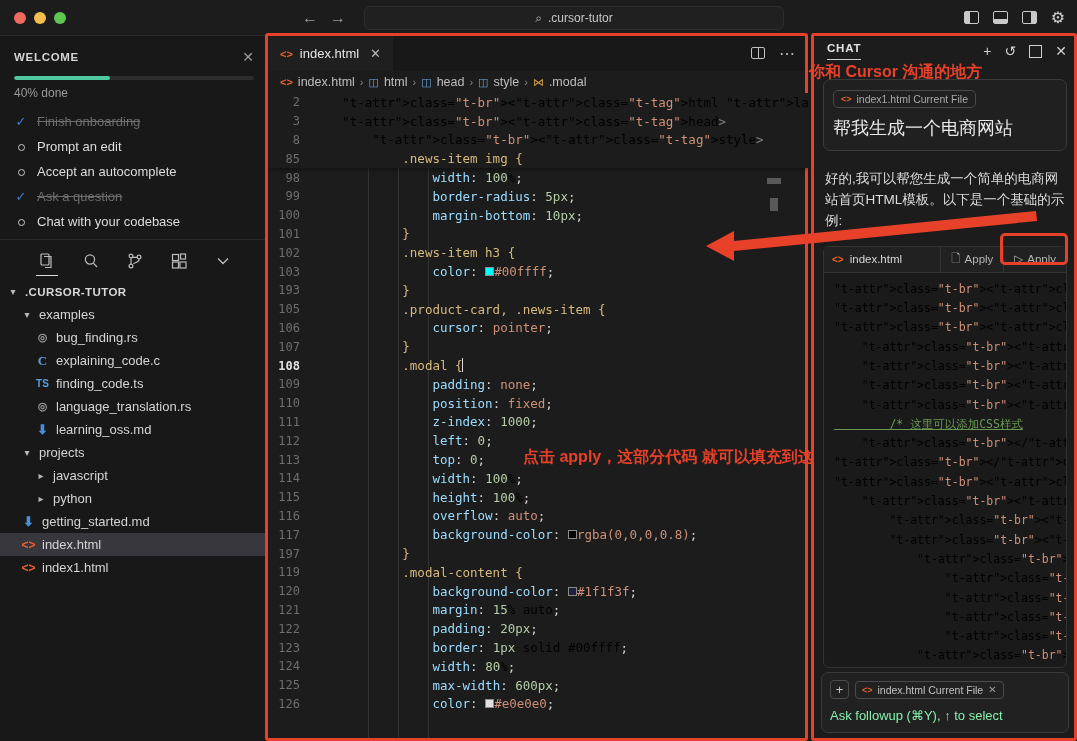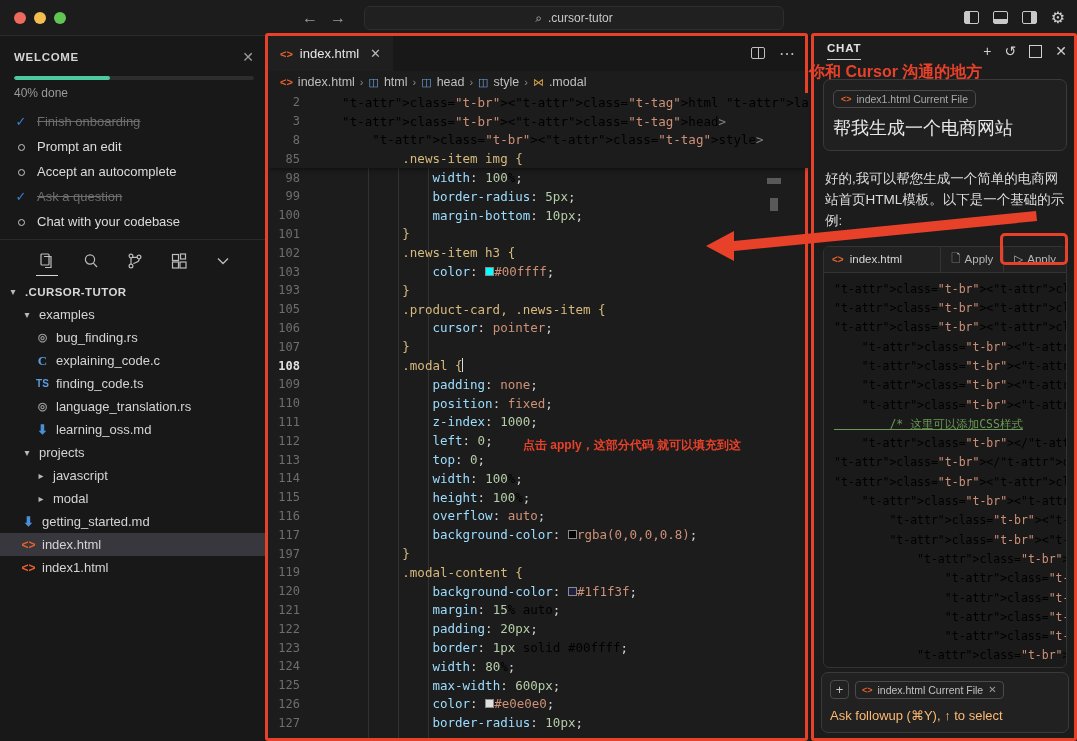--- a/index.html
+++ b/index.html
@@ -166,30 +166,30 @@
   .cb-file .html-ic { color: #e8622c; font-size: 10px; font-weight: bold; }
   .cb-btn { display: flex; align-items: center; gap: 4px; padding: 0 10px; height: 100%; border-left: 1px solid #333; color: #b5b5b5; }
   .cb-body { font-family: "DejaVu Sans Mono", monospace; font-size: 11.5px; line-height: 19.3px; padding: 7px 0 6px 10px; white-space: pre; overflow: hidden; height: 394px; }
 
   .chat-input { position: absolute; left: 8px; right: 8px; bottom: 8px; background: #212121; border: 1px solid #3a3a3a; border-radius: 7px; padding: 7px 8px 9px 8px; }
   .chat-input-row { display: flex; align-items: center; gap: 6px; }
   .plus-btn { width: 19px; height: 19px; border: 1px solid #4a4a4a; border-radius: 4px; color: #c5c5c5; font-size: 13px; display: flex; align-items: center; justify-content: center; }
   .chip2 { display: inline-flex; align-items: center; gap: 5px; border: 1px solid #4a4a4a; border-radius: 4px; padding: 2px 6px; color: #c1c1c1; font-size: 10.5px; }
   .chip2 .html-ic { color: #e8622c; font-size: 9px; font-weight: bold; }
   .chip2 .xx { color: #9a9a9a; font-size: 10px; }
-  .chat-placeholder { margin-top: 9px; color: #fdba74; font-size: 13px; }
+  .chat-placeholder { margin-top: 9px; color: #86efac; font-size: 13px; }
 
   
   .anno { position: absolute; pointer-events: none; }
   .box-editor { left: 265px; top: 33px; width: 543px; height: 708px; border: 3px solid #e8412a; border-radius: 3px; }
   .box-chat { left: 811px; top: 33px; width: 266px; height: 708px; border: 3px solid #e8412a; border-radius: 3px; }
   .box-apply { left: 1000px; top: 233px; width: 68px; height: 32px; border: 3px solid #e8412a; border-radius: 5px; }
   .anno-text { color: #e8412a; font-weight: bold; white-space: nowrap; }
   .anno-chat-label { left: 809px; top: 62px; font-size: 16px; }
-  .anno-apply-label { left: 523px; top: 437px; font-size: 12px; }
+  .anno-apply-label { left: 523px; top: 447px; font-size: 16px; }
   .arrow-svg { left: 700px; top: 205px; }
 </style>
 </head>
 <body>
 
 <div class="app">
 
   <div class="titlebar">
     <div class="traffic">
       <div class="dot red"></div>
@@ -316,21 +316,21 @@
           <div class="trow" style="padding-left: 20px;">
             <span class="chev">▾</span>
             <span class="tname">projects</span>
           </div>
           <div class="trow" style="padding-left: 34px;">
             <span class="chev">▸</span>
             <span class="tname">javascript</span>
           </div>
           <div class="trow" style="padding-left: 34px;">
             <span class="chev">▸</span>
-            <span class="tname">modal</span>
+            <span class="tname">python</span>
           </div>
           <div class="trow" style="padding-left: 20px;">
             <span class="ficon md">⬇</span>
             <span class="tname">getting_started.md</span>
           </div>
           <div class="trow selected" style="padding-left: 20px;">
             <span class="ficon html">&lt;&gt;</span>
             <span class="tname">index.html</span>
           </div>
           <div class="trow" style="padding-left: 20px;">
@@ -402,21 +402,20 @@
           <div class="cline"><span class="lnum">117</span><span class="ctext">                <span class="t-prop">background-color</span><span class="t-punc">: </span><span class="swatch" style="background:rgba(0,0,0,0.8)"></span><span class="t-val">rgba(0,0,0,0.8)</span><span class="t-punc">;</span></span></div>
           <div class="cline"><span class="lnum">197</span><span class="ctext">            <span class="t-curly">}</span></span></div>
           <div class="cline"><span class="lnum">119</span><span class="ctext">            <span class="t-sel">.modal-content</span> <span class="t-curly">{</span></span></div>
           <div class="cline"><span class="lnum">120</span><span class="ctext">                <span class="t-prop">background-color</span><span class="t-punc">: </span><span class="swatch" style="background:#1f1f3f"></span><span class="t-val">#1f1f3f</span><span class="t-punc">;</span></span></div>
           <div class="cline"><span class="lnum">121</span><span class="ctext">                <span class="t-prop">margin</span><span class="t-punc">: </span><span class="t-num">15</span>% auto<span class="t-punc">;</span></span></div>
           <div class="cline"><span class="lnum">122</span><span class="ctext">                <span class="t-prop">padding</span><span class="t-punc">: </span><span class="t-num">20px</span><span class="t-punc">;</span></span></div>
           <div class="cline"><span class="lnum">123</span><span class="ctext">                <span class="t-prop">border</span><span class="t-punc">: </span><span class="t-num">1px</span> solid #00ffff<span class="t-punc">;</span></span></div>
           <div class="cline"><span class="lnum">124</span><span class="ctext">                <span class="t-prop">width</span><span class="t-punc">: </span><span class="t-num">80</span>%<span class="t-punc">;</span></span></div>
           <div class="cline"><span class="lnum">125</span><span class="ctext">                <span class="t-prop">max-width</span><span class="t-punc">: </span><span class="t-num">600px</span><span class="t-punc">;</span></span></div>
           <div class="cline"><span class="lnum">126</span><span class="ctext">                <span class="t-prop">color</span><span class="t-punc">: </span><span class="swatch" style="background:#e0e0e0"></span><span class="t-val">#e0e0e0</span><span class="t-punc">;</span></span></div>
-          <div class="cline"><span class="lnum">127</span><span class="ctext">                <span class="t-prop">border-radius</span><span class="t-punc">: </span><span class="t-num">10px</span><span class="t-punc">;</span></span></div>
         </div>
       <div class="minimap">
         <div class="mm-mark" style="left:2px; top:27px; width:14px; height:6px"></div>
         <div class="mm-mark" style="left:5px; top:47px; width:8px; height:13px"></div>
       </div>
     </div>
   </div>
 
   <div class="chat">
     <div class="chat-head">

